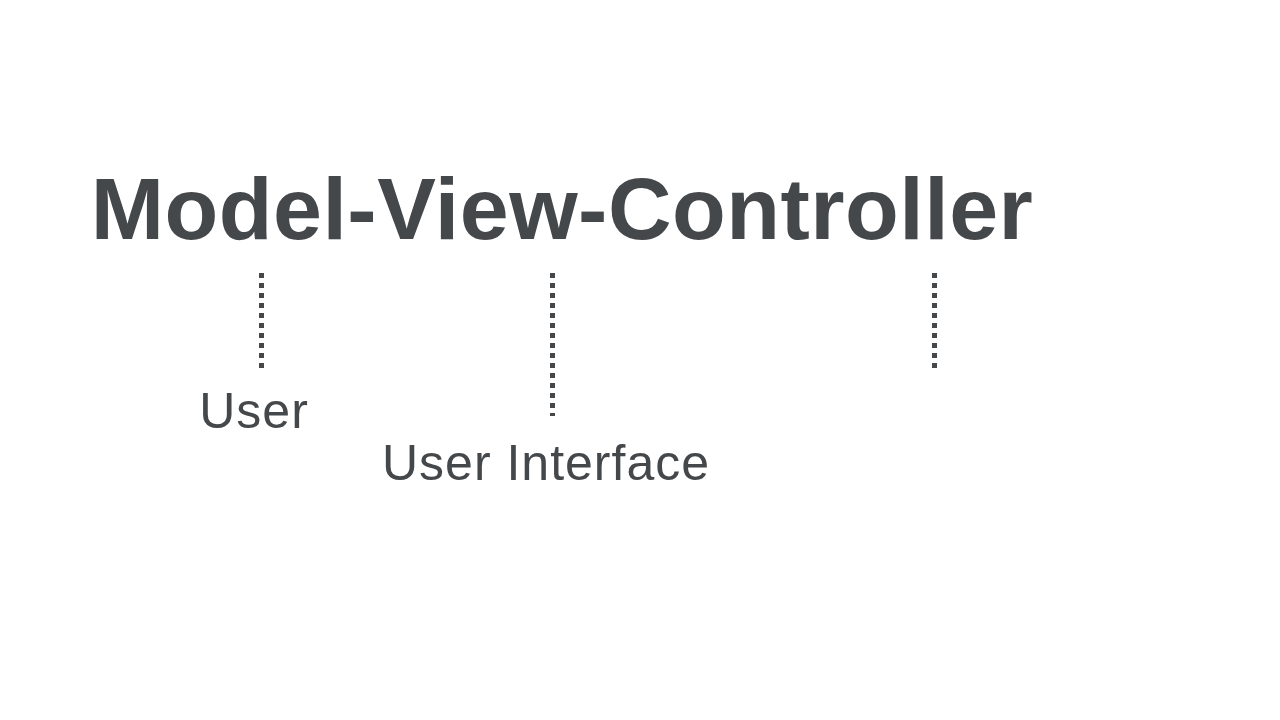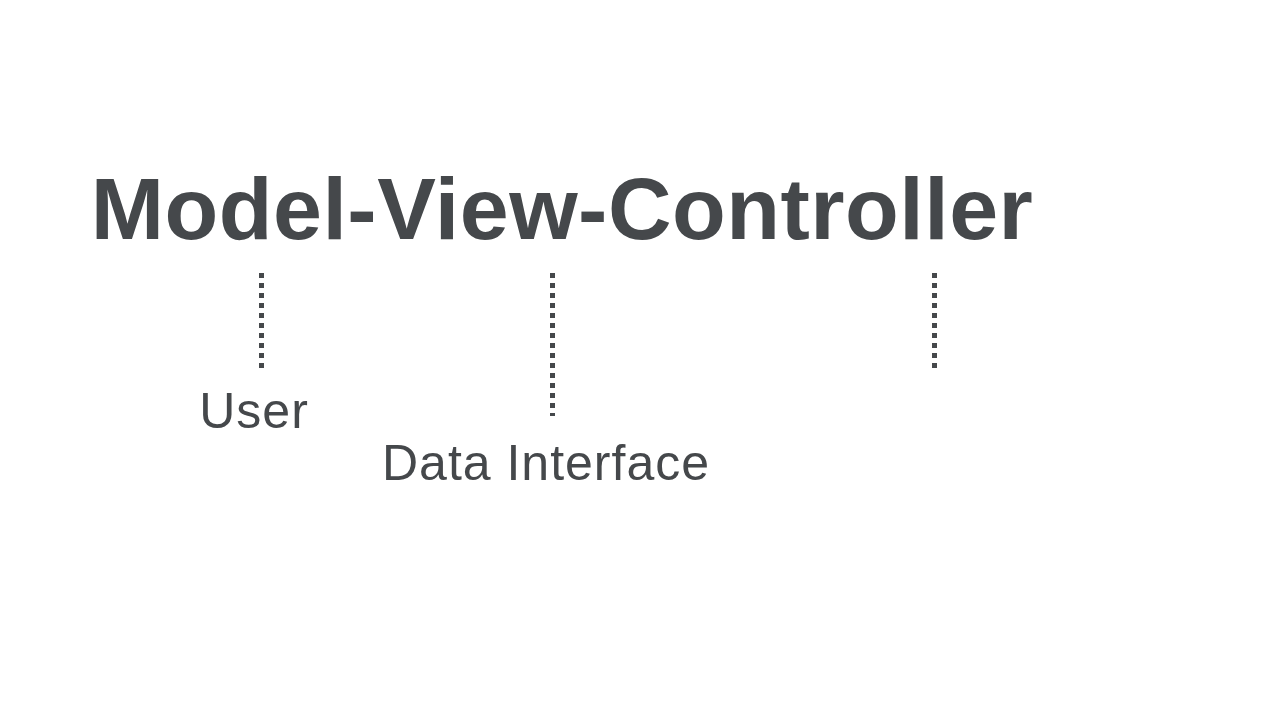--- a/index.html
+++ b/index.html
@@ -64,15 +64,15 @@
 
 <div class="stage">
 
   <h1 class="title">Model-View-Controller</h1>
 
   <div class="dotline dotline-model"></div>
   <div class="dotline dotline-view"></div>
   <div class="dotline dotline-controller"></div>
 
   <div class="label label-model">User</div>
-  <div class="label label-view">Data Interface</div>
+  <div class="label label-view">User Interface</div>
 
 </div>
 
 </body></html>

